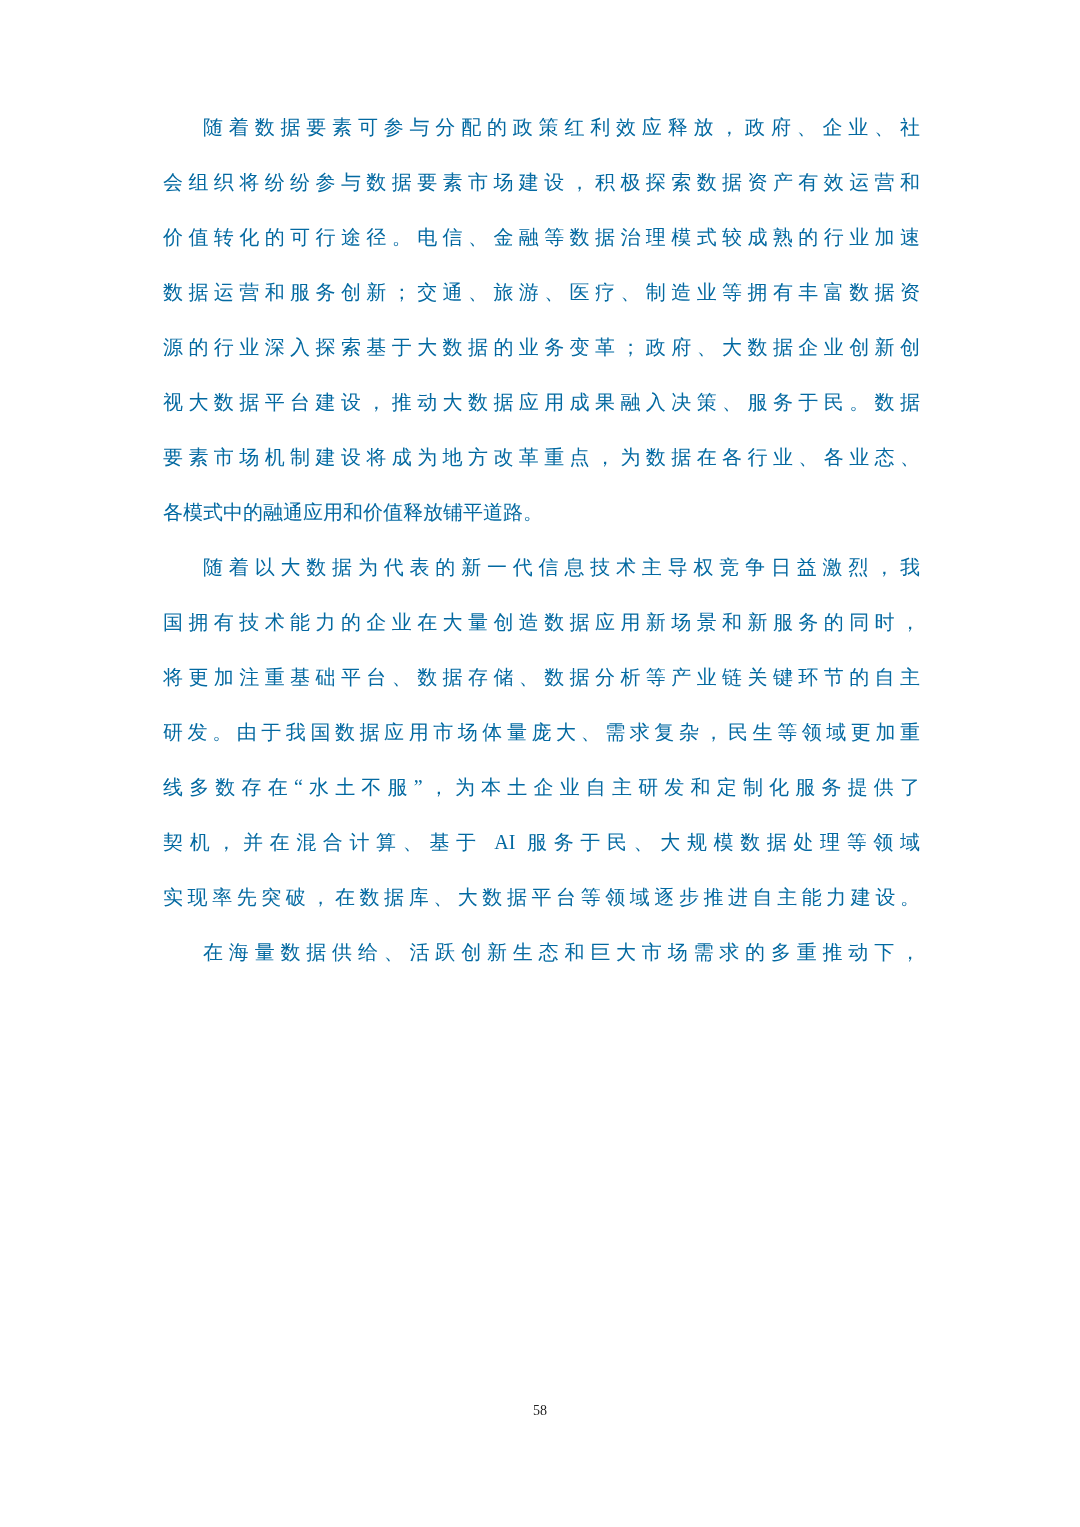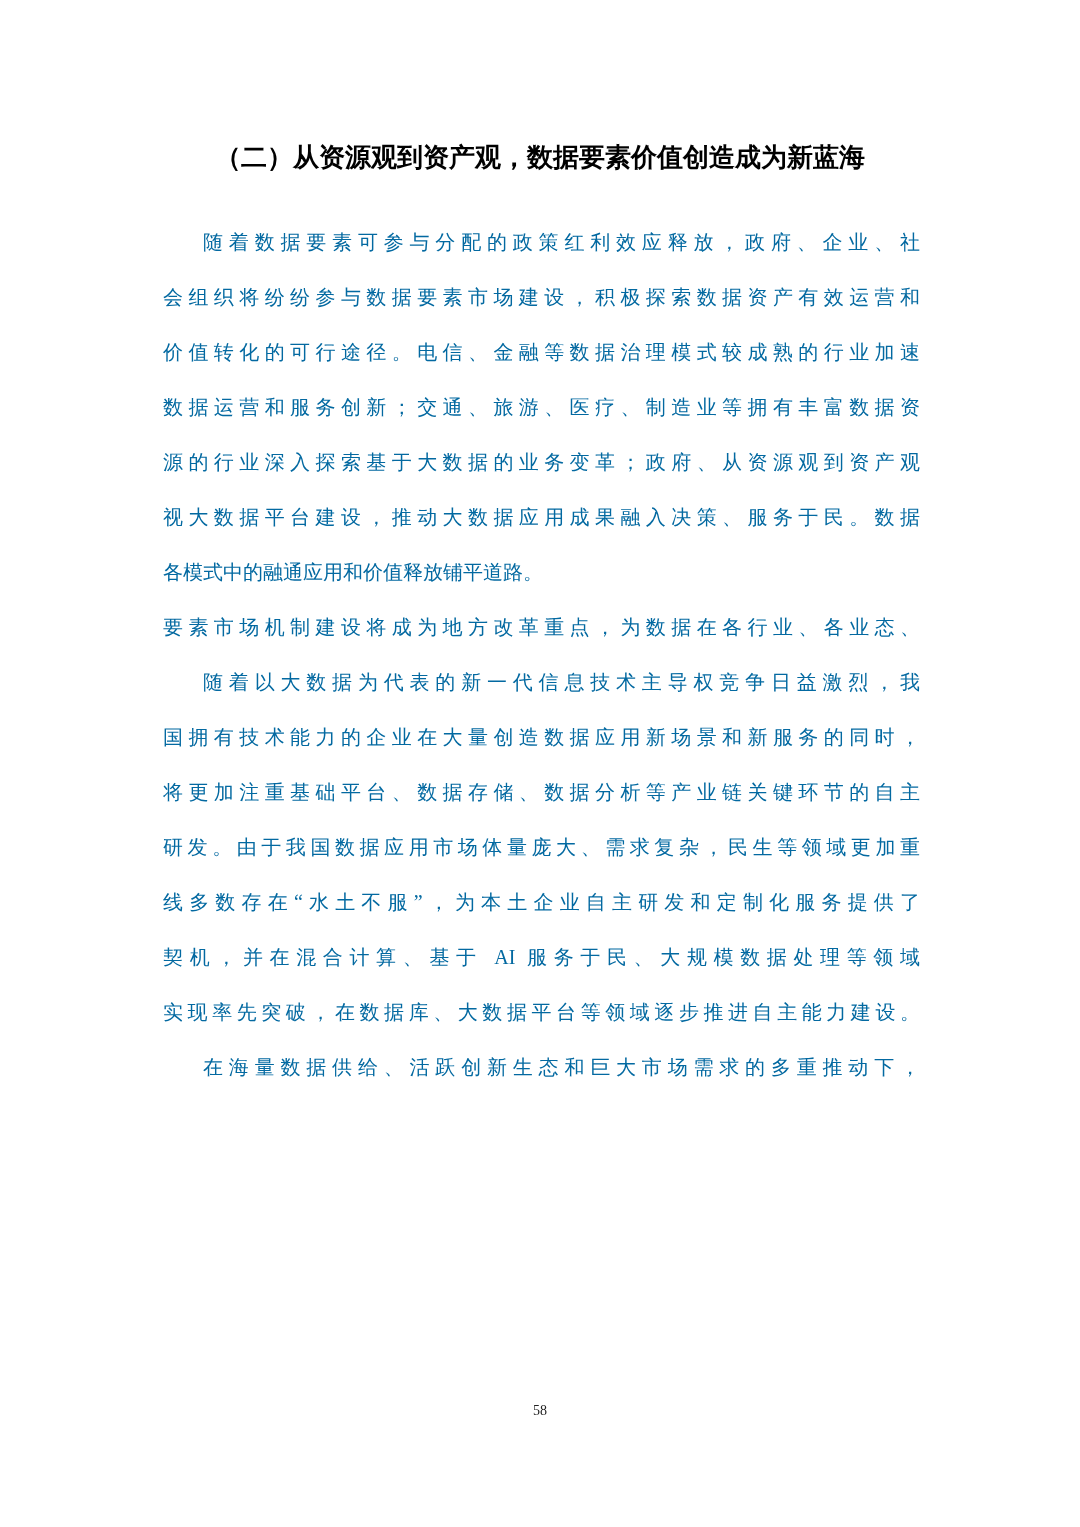--- a/index.html
+++ b/index.html
@@ -65,32 +65,29 @@
     font-size: 14px;
     color: #222222;
   }
 </style>
 </head>
 <body>
 
 <div class="page">
   <div class="content">
 
-    <div class="heading">
-      <div class="hline ind">（二）从资源观到资产观，数据要素价值创造成为新蓝海</div>
-    </div>
     <div class="para">
       <div class="line j ind">随着数据要素可参与分配的政策红利效应释放，政府、企业、社</div>
       <div class="line j">会组织将纷纷参与数据要素市场建设，积极探索数据资产有效运营和</div>
       <div class="line j">价值转化的可行途径。电信、金融等数据治理模式较成熟的行业加速</div>
       <div class="line j">数据运营和服务创新；交通、旅游、医疗、制造业等拥有丰富数据资</div>
-      <div class="line j">源的行业深入探索基于大数据的业务变革；政府、从资源观到资产观</div>
+      <div class="line j">源的行业深入探索基于大数据的业务变革；政府、大数据企业创新创</div>
       <div class="line j">视大数据平台建设，推动大数据应用成果融入决策、服务于民。数据</div>
+      <div class="line j">要素市场机制建设将成为地方改革重点，为数据在各行业、各业态、</div>
       <div class="line">各模式中的融通应用和价值释放铺平道路。</div>
-      <div class="line j">要素市场机制建设将成为地方改革重点，为数据在各行业、各业态、</div>
     </div>
 
     <div class="para">
       <div class="line j ind">随着以大数据为代表的新一代信息技术主导权竞争日益激烈，我</div>
       <div class="line j">国拥有技术能力的企业在大量创造数据应用新场景和新服务的同时，</div>
       <div class="line j">将更加注重基础平台、数据存储、数据分析等产业链关键环节的自主</div>
       <div class="line j">研发。由于我国数据应用市场体量庞大、需求复杂，民生等领域更加重</div>
       <div class="line j">线多数存在“水土不服”，为本土企业自主研发和定制化服务提供了</div>
       <div class="line j">契机，并在混合计算、基于 AI 服务于民、大规模数据处理等领域</div>
       <div class="line j">实现率先突破，在数据库、大数据平台等领域逐步推进自主能力建设。</div>

